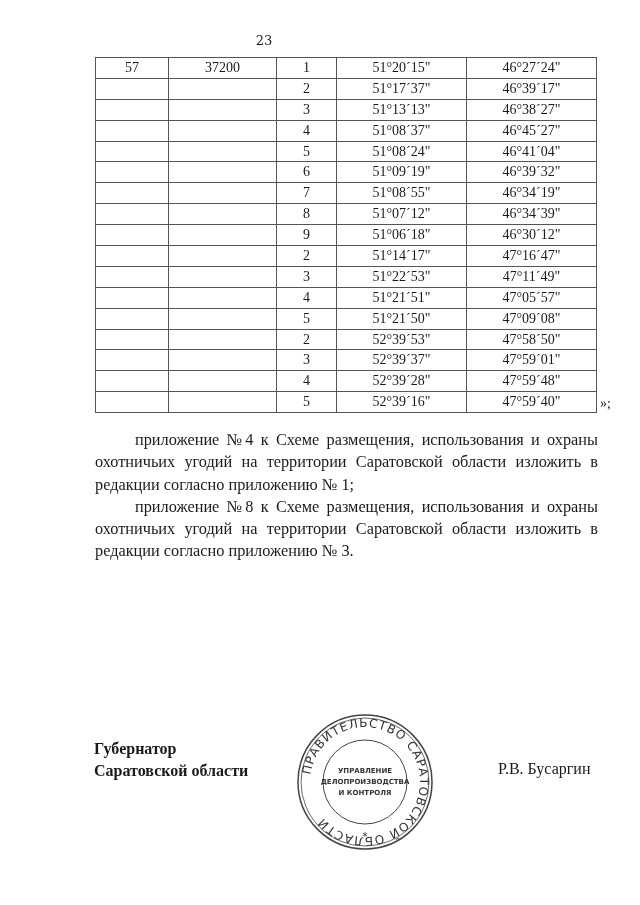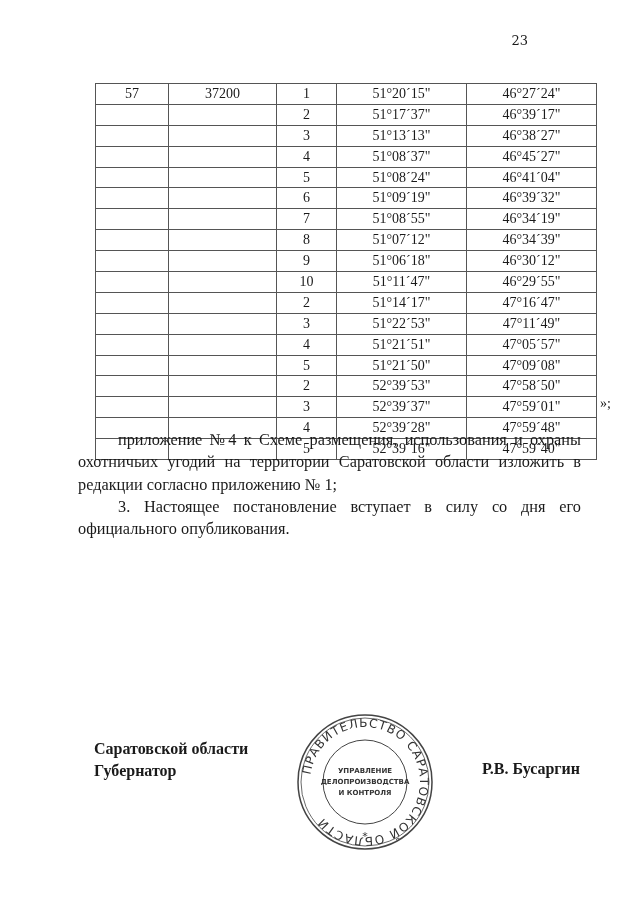--- a/index.html
+++ b/index.html
@@ -3,58 +3,57 @@
 <meta charset="utf-8">
 <style>
   html, body { margin: 0; padding: 0; background: #ffffff; }
   body {
     width: 640px; height: 905px; position: relative; overflow: hidden;
     font-family: "DejaVu Serif", "Liberation Serif", serif;
     color: #1a1a1a;
   }
   .page-number {
     position: absolute; top: 33px; left: 0; width: 528px;
-    text-align: right; font-size: 13px;
+    text-align: center; font-size: 13px;
   }
   table.coords {
     position: absolute; top: 57px; left: 95px;
     border-collapse: collapse;
     font-size: 14px;
     font-family: "Liberation Serif", "DejaVu Serif", serif;
-    margin-top: 26px;
   }
   table.coords td {
     border: 1px solid #555;
     height: 19.9px; padding: 0;
     text-align: center; line-height: 18px;
   }
   table.coords col.c1 { width: 73px; }
   table.coords col.c2 { width: 108px; }
   table.coords col.c3 { width: 60px; }
   table.coords col.c4 { width: 130px; }
   table.coords col.c5 { width: 130px; }
   .close-quote {
     position: absolute; top: 396px; left: 600px; font-size: 14px;
     font-family: "Liberation Serif", serif;
   }
   .body-text {
-    position: absolute; top: 429px; left: 78px; width: 503px;
+    position: absolute; top: 429px; left: 95px; width: 503px;
     font-family: "Liberation Serif", "DejaVu Serif", serif;
     font-size: 16.3px; line-height: 22.3px;
     text-align: justify;
   }
   .body-text p { margin: 0; text-indent: 40px; }
   .signature {
     position: absolute; top: 738px; left: 94px;
     font-family: "Liberation Serif", serif; font-weight: bold;
     font-size: 16px; line-height: 22px;
   }
   .signer-name {
-    position: absolute; top: 760px; left: 482px;
-    font-family: "Liberation Serif", serif; font-weight: bold; font-size: 16px;
+    position: absolute; top: 760px; left: 498px;
+    font-family: "Liberation Serif", serif; font-weight: normal; font-size: 16px;
   }
   .seal {
     position: absolute; top: 712px; left: 295px; width: 140px; height: 140px;
   }
 </style>
 </head>
 <body>
 
 <div class="page-number">23</div>
 
@@ -126,27 +125,20 @@
       <tr>
         <td></td>
         <td></td>
         <td>9</td>
         <td>51°06´18"</td>
         <td>46°30´12"</td>
       </tr>
       <tr>
         <td></td>
         <td></td>
-        <td>10</td>
-        <td>51°11´47"</td>
-        <td>46°29´55"</td>
-      </tr>
-      <tr>
-        <td></td>
-        <td></td>
         <td>2</td>
         <td>51°14´17"</td>
         <td>47°16´47"</td>
       </tr>
       <tr>
         <td></td>
         <td></td>
         <td>3</td>
         <td>51°22´53"</td>
         <td>47°11´49"</td>
@@ -192,26 +184,26 @@
         <td>5</td>
         <td>52°39´16"</td>
         <td>47°59´40"</td>
       </tr>
     </tbody>
 </table>
 <div class="close-quote">»;</div>
 
 <div class="body-text">
   <p>приложение №4 к Схеме размещения, использования и охраны охотничьих угодий на территории Саратовской области изложить в редакции согласно приложению № 1;</p>
-  <p>3. Настоящее постановление вступает в силу со дня его официального опубликования.</p>
+  <p>приложение №8 к Схеме размещения, использования и охраны охотничьих угодий на территории Саратовской области изложить в редакции согласно приложению № 3.</p>
 </div>
 
 <div class="signature">
+  <div>Губернатор</div>
   <div>Саратовской области</div>
-  <div>Губернатор</div>
 </div>
 <div class="signer-name">Р.В. Бусаргин</div>
 
 <svg class="seal" viewBox="0 0 140 140">
   <defs>
     <path id="sealArc" d="M 70,70 m -55,0 a 55,55 0 1,1 110,0 a 55,55 0 1,1 -110,0"></path>
   </defs>
   <circle cx="70" cy="70" r="67" fill="none" stroke="#444" stroke-width="1.5"></circle>
   <circle cx="70" cy="70" r="64" fill="none" stroke="#444" stroke-width="0.8"></circle>
   <circle cx="70" cy="70" r="42" fill="none" stroke="#444" stroke-width="1"></circle>

